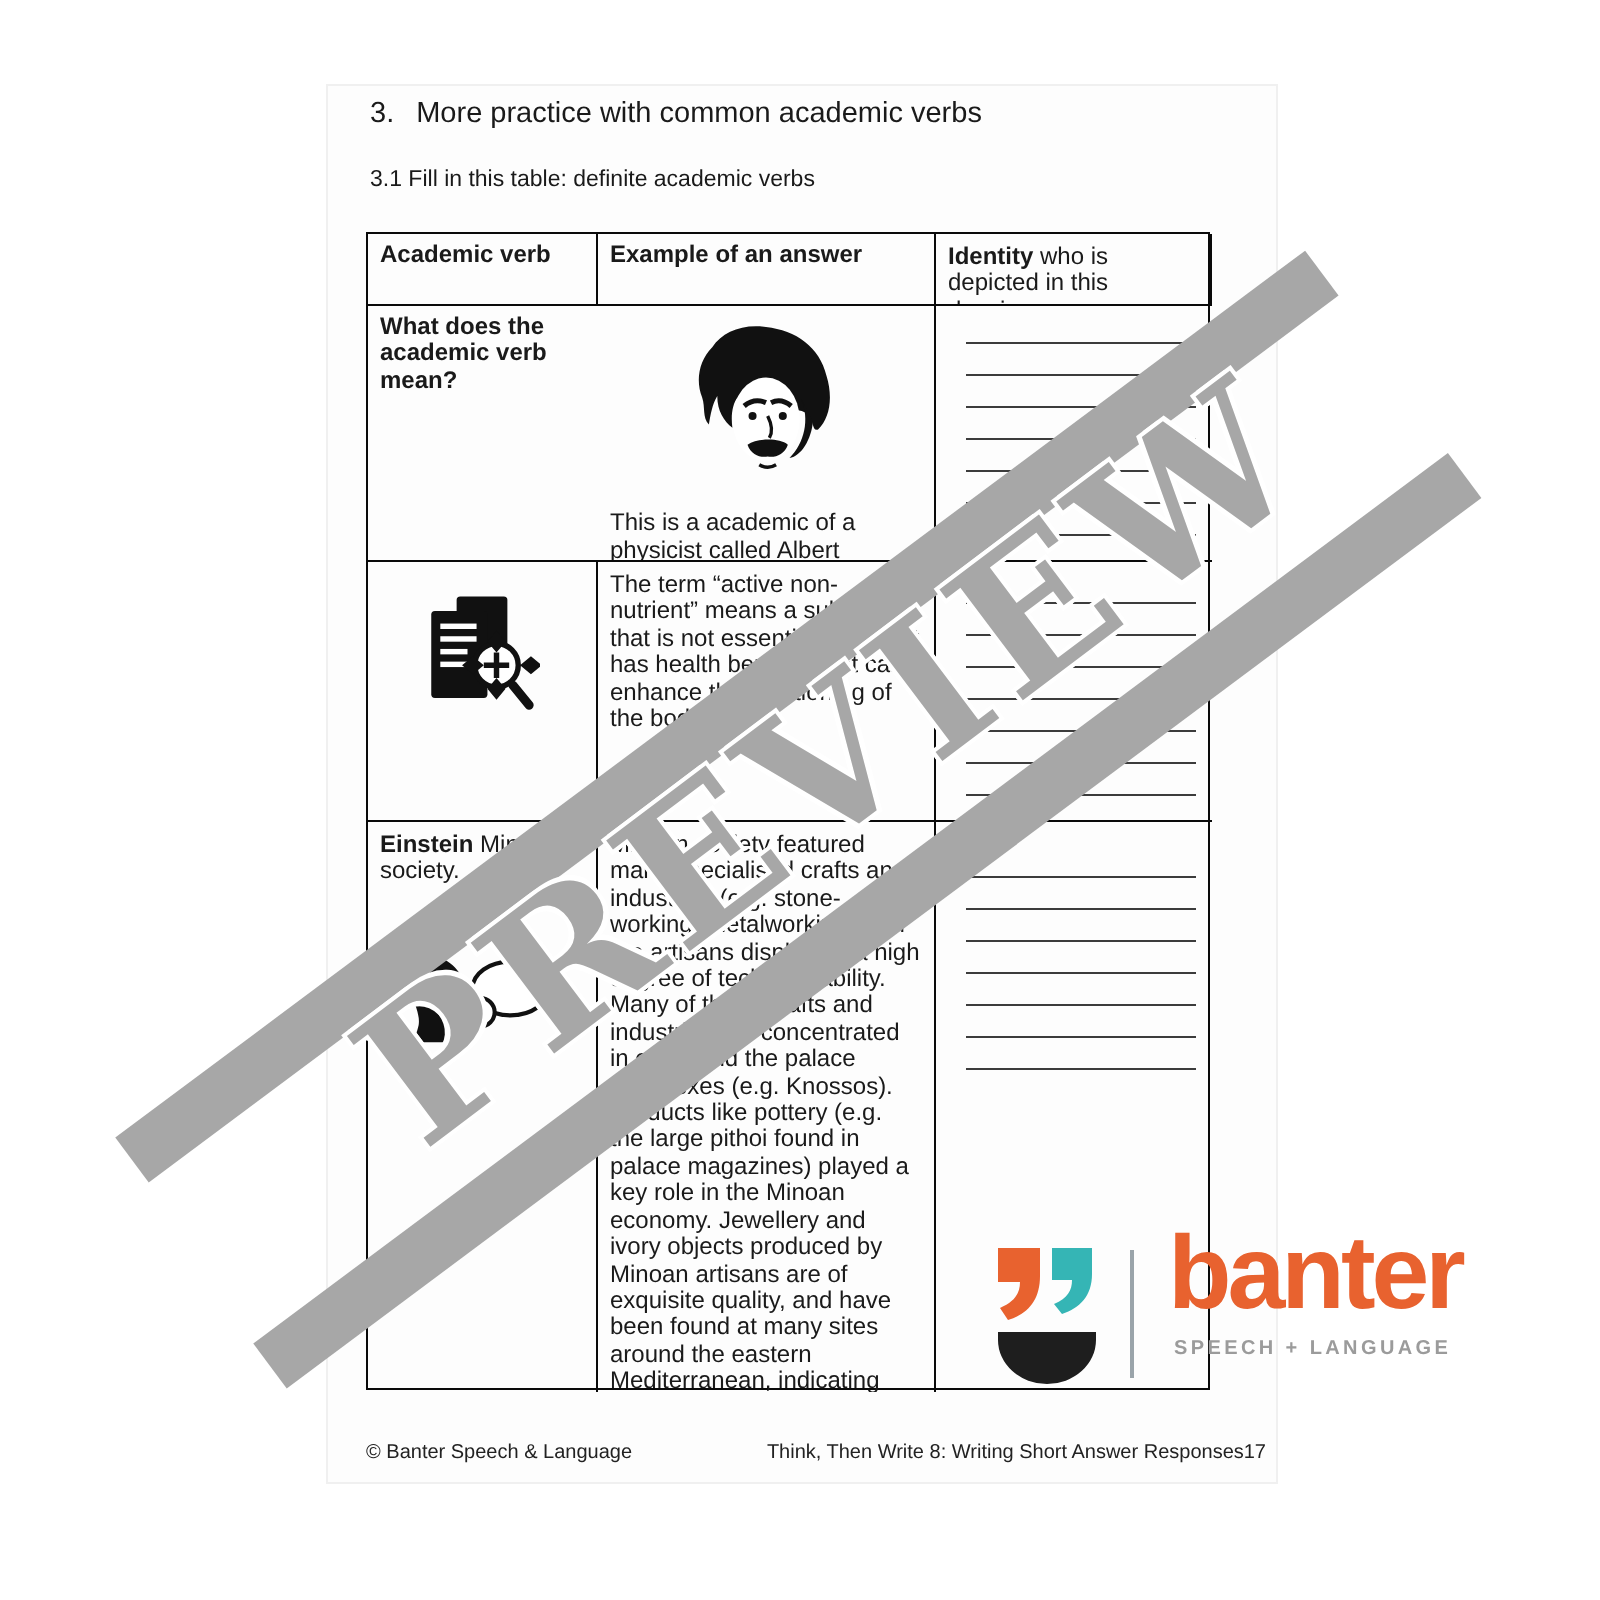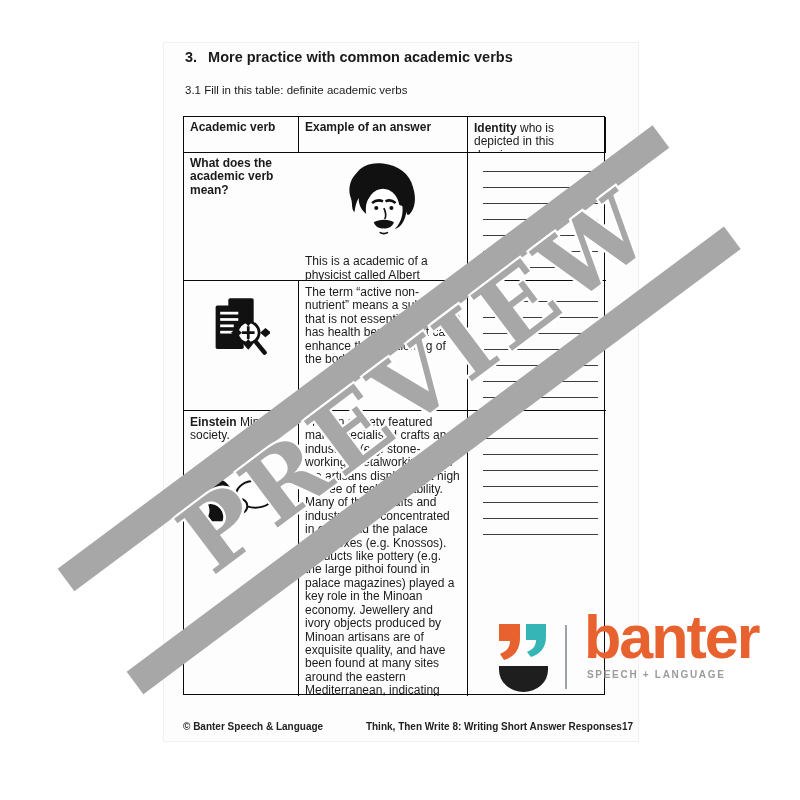--- a/index.html
+++ b/index.html
@@ -1,20 +1,20 @@
 <!DOCTYPE html>
 <html><head>
 <meta charset="utf-8">
 <style>
   html,body{margin:0;padding:0;background:#fff;}
   .canvas{position:relative;width:800px;height:800px;background:#fff;overflow:hidden;
           font-family:"Liberation Sans",sans-serif;color:#1a1a1a;}
   .sheet{position:absolute;left:163px;top:42px;width:476px;height:700px;
          background:#fdfdfd;border:1px solid #f0f0f0;box-sizing:border-box;}
-  .doc-title{position:absolute;left:185px;top:49px;font-size:14.5px;font-weight:bold;}
+  .doc-title{position:absolute;left:185px;top:49px;font-size:14.5px;font-weight:normal;}
   .doc-title .num{margin-right:11px;}
   .doc-subtitle{position:absolute;left:185px;top:84px;font-size:11.5px;font-weight:normal;}
 
   
   .tbl{position:absolute;left:183px;top:116px;width:422px;height:579px;
        display:grid;grid-template-columns:115px 169px 138px;grid-template-rows:36px 128px 130px 285px;
        border:1.6px solid #0a0a0a;box-sizing:border-box;font-size:12px;line-height:13.4px;}
   .cell{border-right:1.2px solid #0a0a0a;border-bottom:1.2px solid #0a0a0a;
         padding:5px 6px;box-sizing:border-box;overflow:hidden;}
   .cell.last-col{border-right:none;}
@@ -25,28 +25,28 @@
   .lines-cell{padding:0;}
   .wline{height:15px;border-bottom:1.4px solid #3c3c3c;margin:0 8px 0 15px;}
   .pt-r1{padding-top:3px;}
   .pt-r2{padding-top:5px;}
   .pt-r3{padding-top:12px;}
   .icon-wrap{display:block;margin:10px auto 0;}
   .einstein-wrap{text-align:center;margin-top:2px;}
 
   
   .footer{position:absolute;left:183px;top:721px;width:450px;display:flex;
-          justify-content:space-between;font-size:10px;color:#222;font-weight:bold;}
+          justify-content:space-between;font-size:10px;color:#222;}
   .footer .right{display:flex;}
 
   
   .logo{position:absolute;left:498px;top:617px;width:240px;height:75px;}
   .logo-mark{position:absolute;left:0;top:7px;}
   .logo-divider{position:absolute;left:67px;top:8px;width:2px;height:64px;background:#9aa4aa;}
-  .logo-word{position:absolute;left:86px;top:-4px;font-size:61px;font-weight:bold;
+  .logo-word{position:absolute;left:86px;top:-4px;font-size:52px;font-weight:bold;
              letter-spacing:-2px;line-height:48px;}
   .logo-tag{position:absolute;left:89px;top:52px;font-size:10px;font-weight:bold;
             letter-spacing:1.7px;color:#9b9b9b;}
 
   
   .watermark{position:absolute;left:0;top:0;width:800px;height:800px;pointer-events:none;z-index:20;}
   .wm-band{position:absolute;height:28px;background:#a7a7a7;transform-origin:0 50%;}
   .wm-band1{left:66px;top:566px;width:742px;transform:rotate(-36.7deg);}
   .wm-band2{left:135px;top:669px;width:745px;transform:rotate(-36.7deg);}
   .wm-text{position:absolute;left:142px;top:345px;width:500px;height:110px;line-height:110px;

